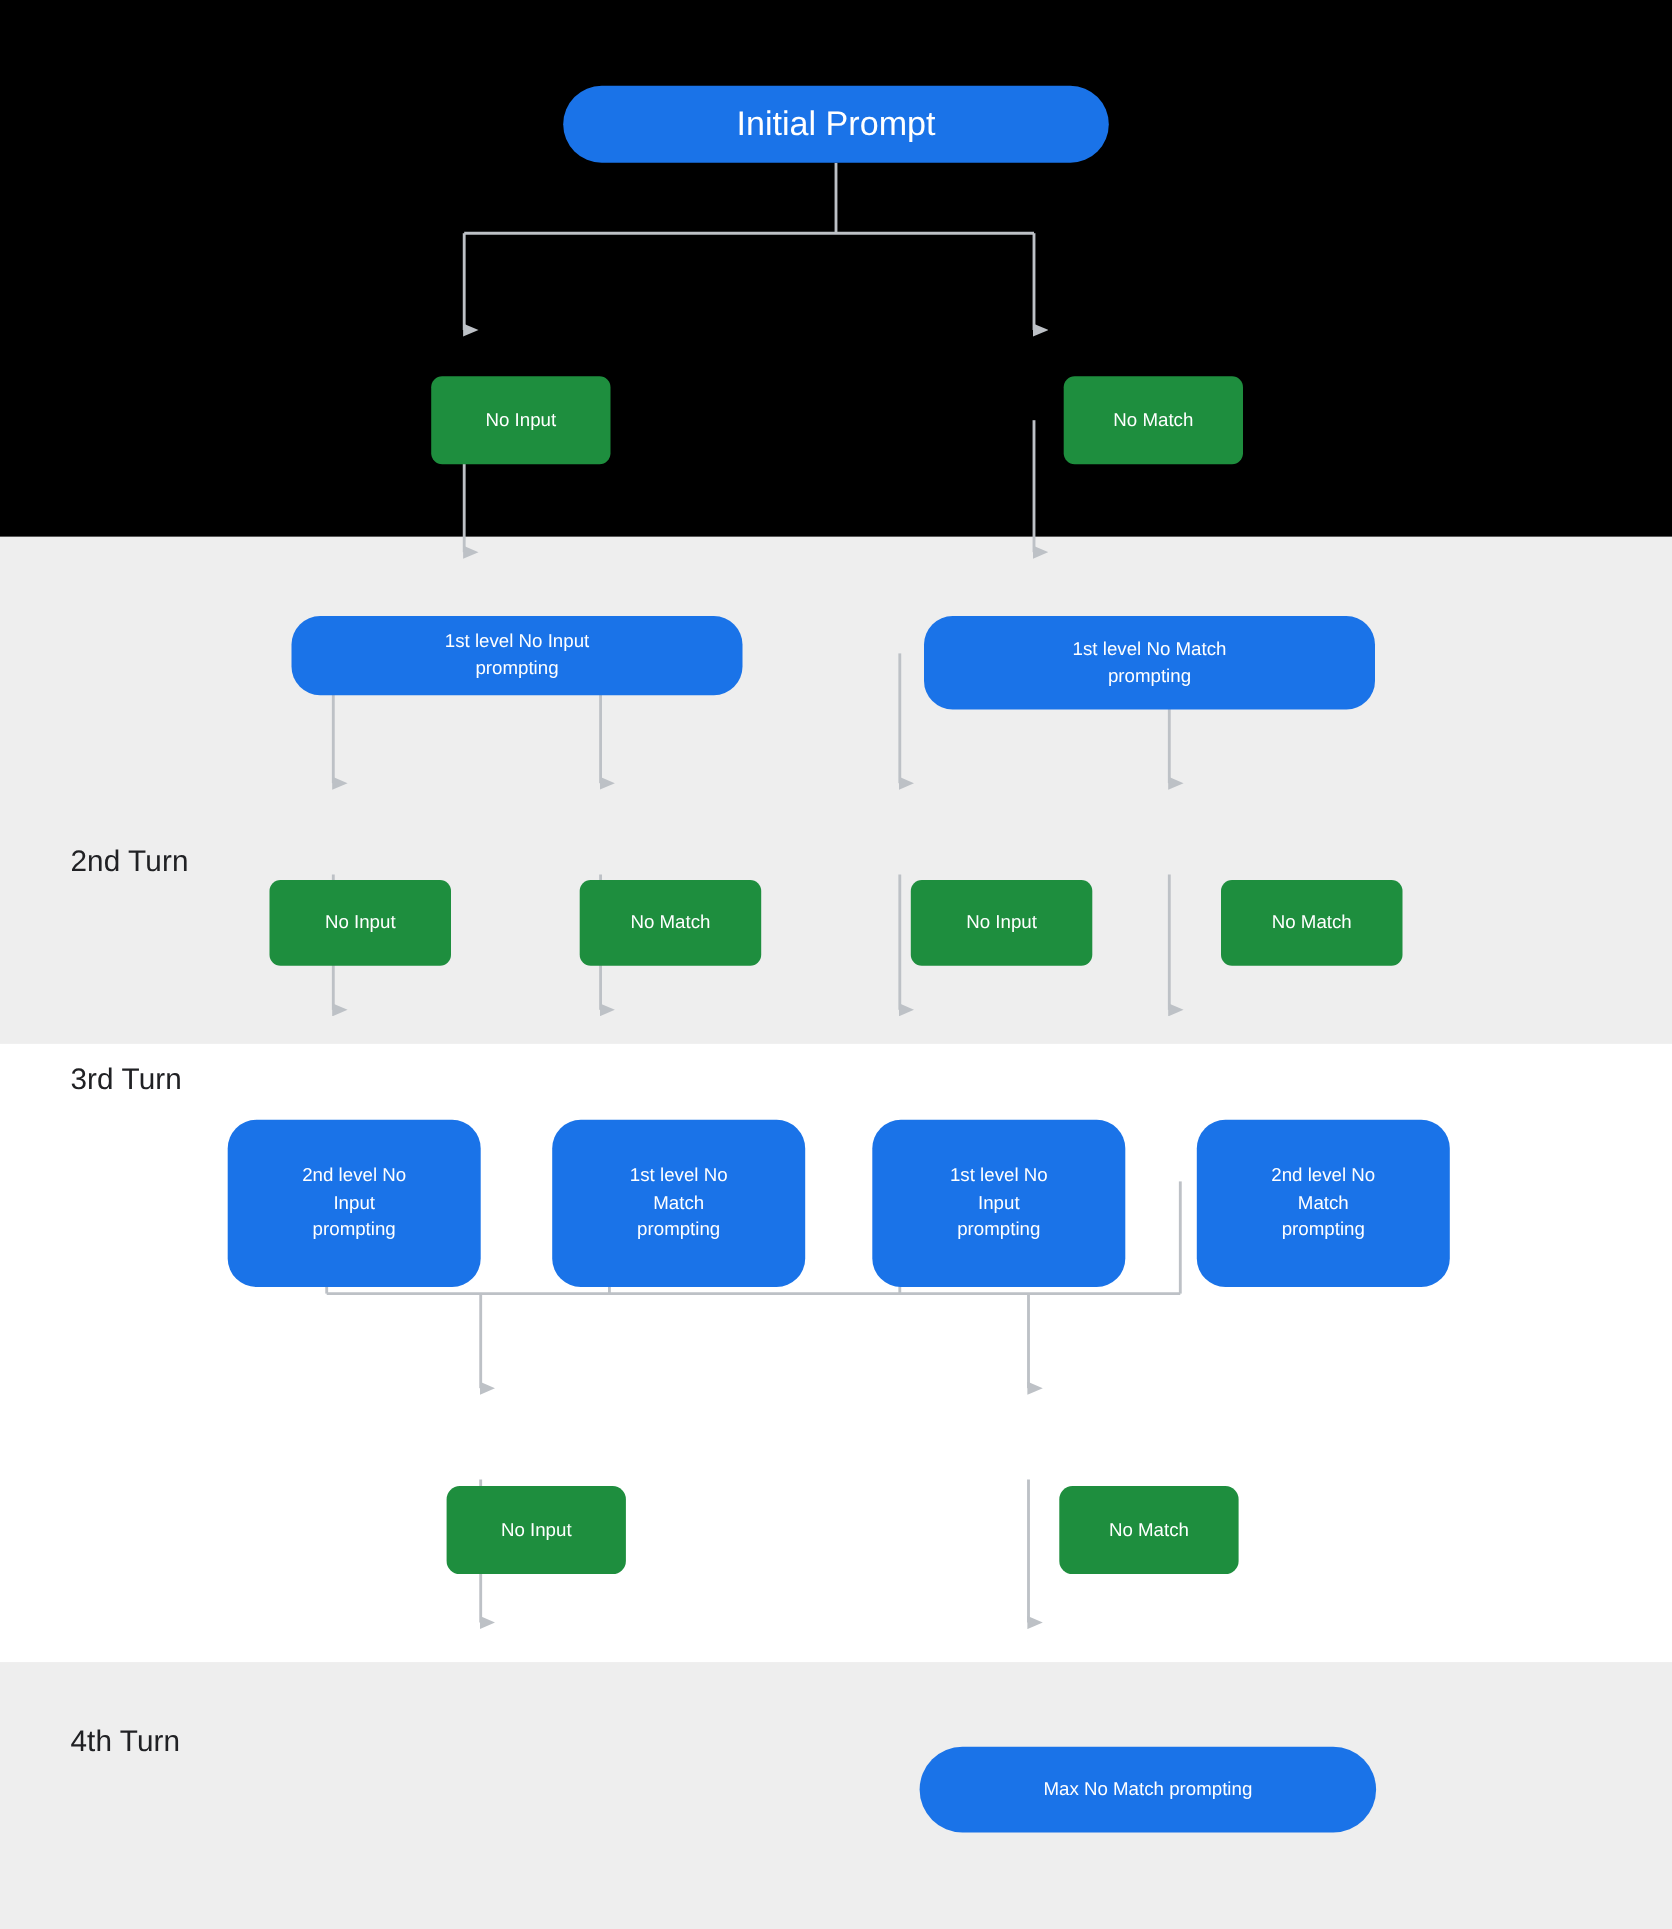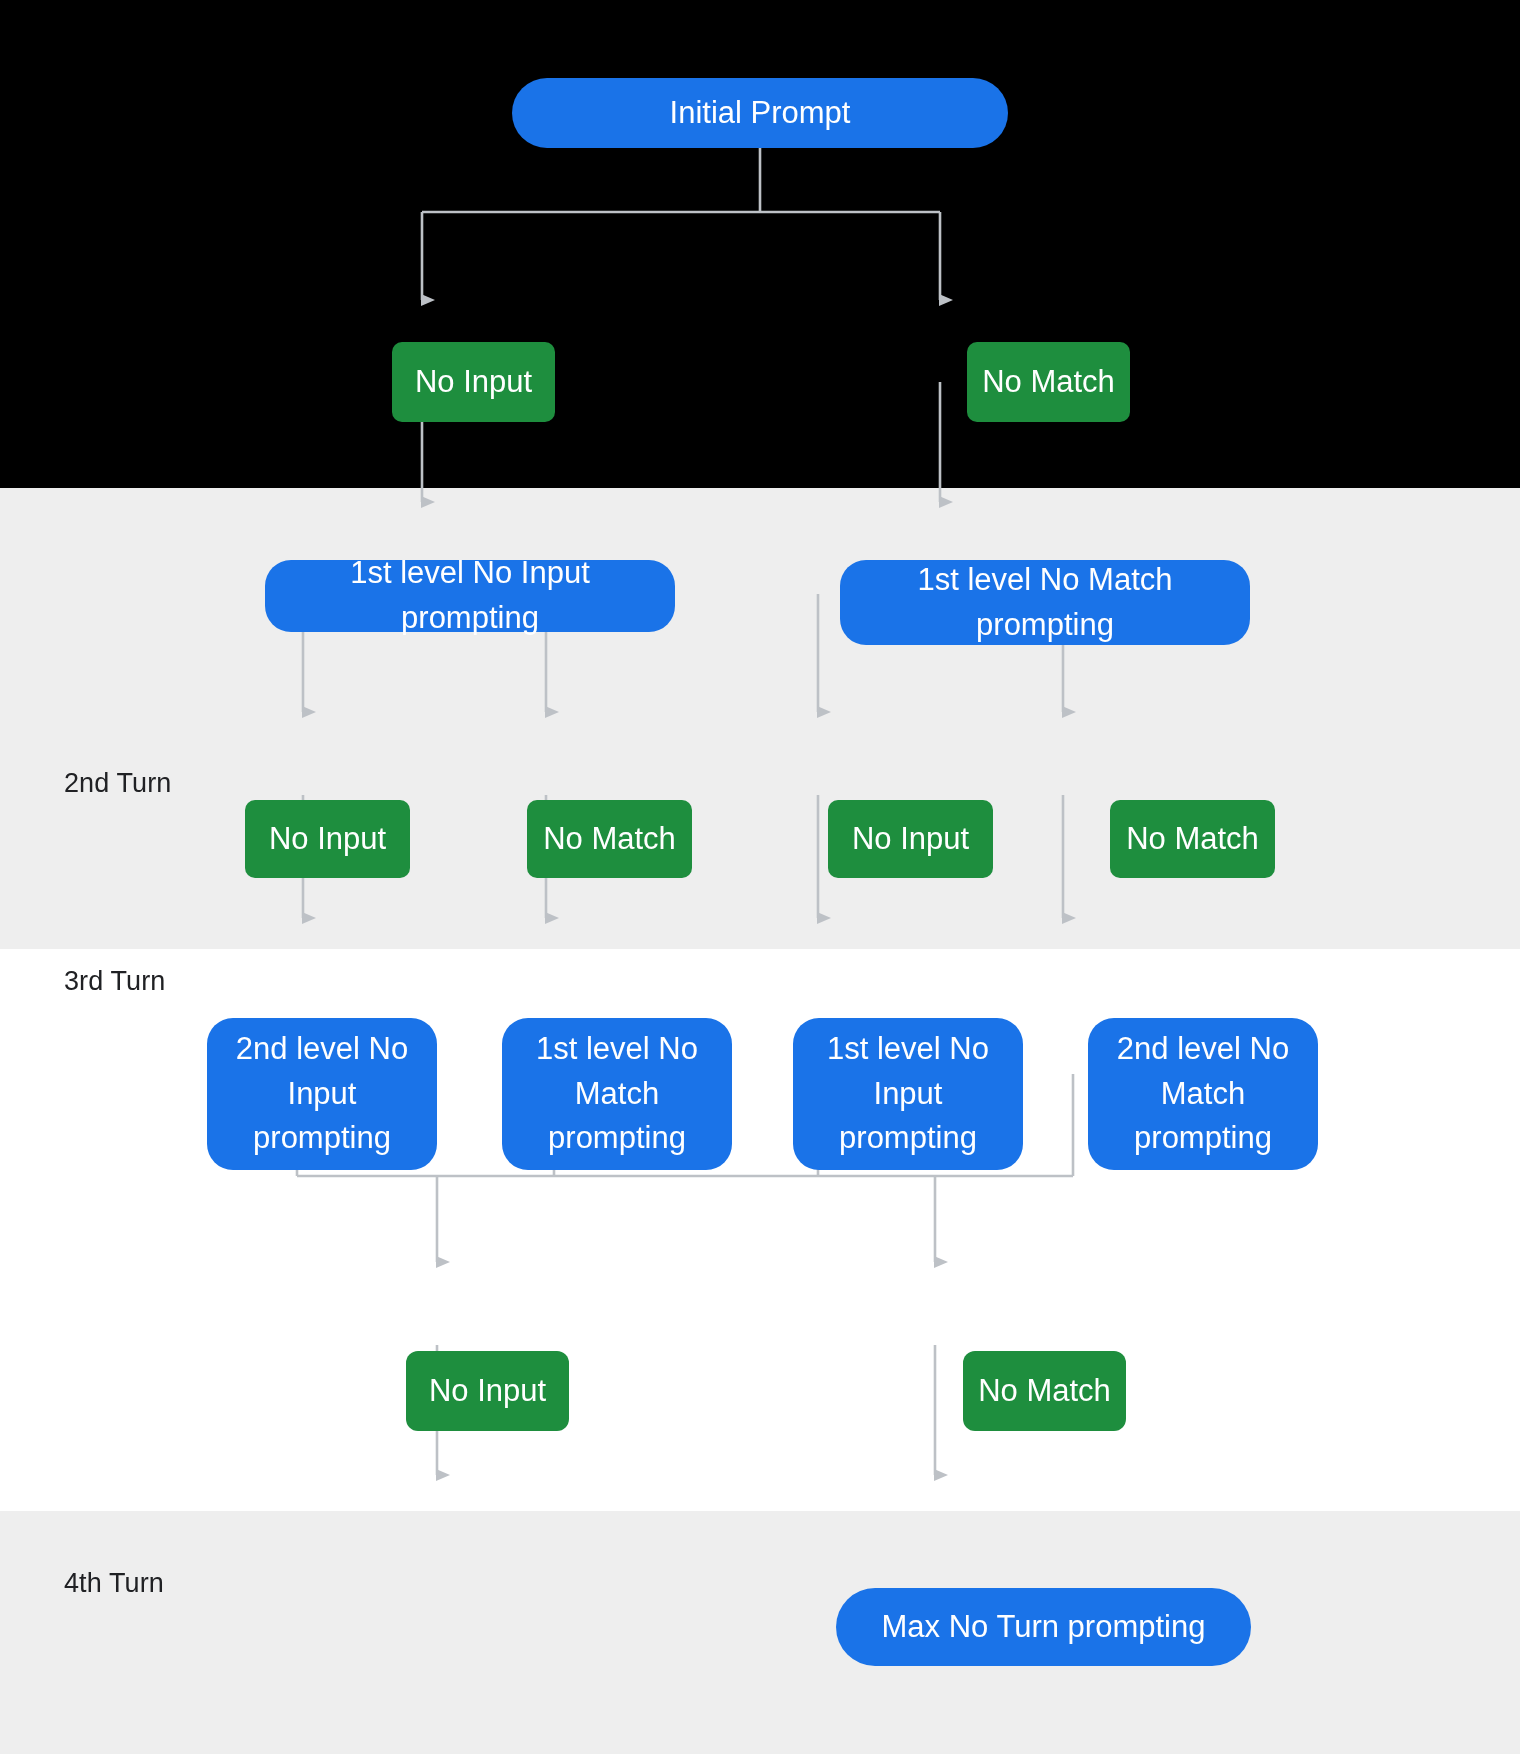--- a/index.html
+++ b/index.html
@@ -47,21 +47,21 @@
   }
 
   
   .node {
     position: absolute;
     display: flex;
     align-items: center;
     justify-content: center;
     text-align: center;
     color: #ffffff;
-    font-size: 31px;
+    font-size: 17px;
     line-height: 1.45;
     font-weight: 400;
     box-sizing: border-box;
     padding: 4px 10px;
     white-space: pre-line;
   }
   .node.blue  { background: #1a73e8; }
   .node.green { background: #1e8e3e; }
   .r-pill  { border-radius: 42px; }
   .r-med   { border-radius: 26px; }
@@ -147,15 +147,15 @@
   <div class="node blue r-med" style="left:793px; top:1018px; width:230px; height:152px;">1st level No
 Input
 prompting</div>
   <div class="node blue r-med" style="left:1088px; top:1018px; width:230px; height:152px;">2nd level No
 Match
 prompting</div>
 
   <div class="node green r-box" style="left:406px; top:1351px; width:163px; height:80px;">No Input</div>
   <div class="node green r-box" style="left:963px; top:1351px; width:163px; height:80px;">No Match</div>
 
-  <div class="node blue r-pill" style="left:836px; top:1588px; width:415px; height:78px;">Max No Turn prompting</div>
+  <div class="node blue r-pill" style="left:836px; top:1588px; width:415px; height:78px;">Max No Match prompting</div>
 
 </div>
 
 </body></html>

